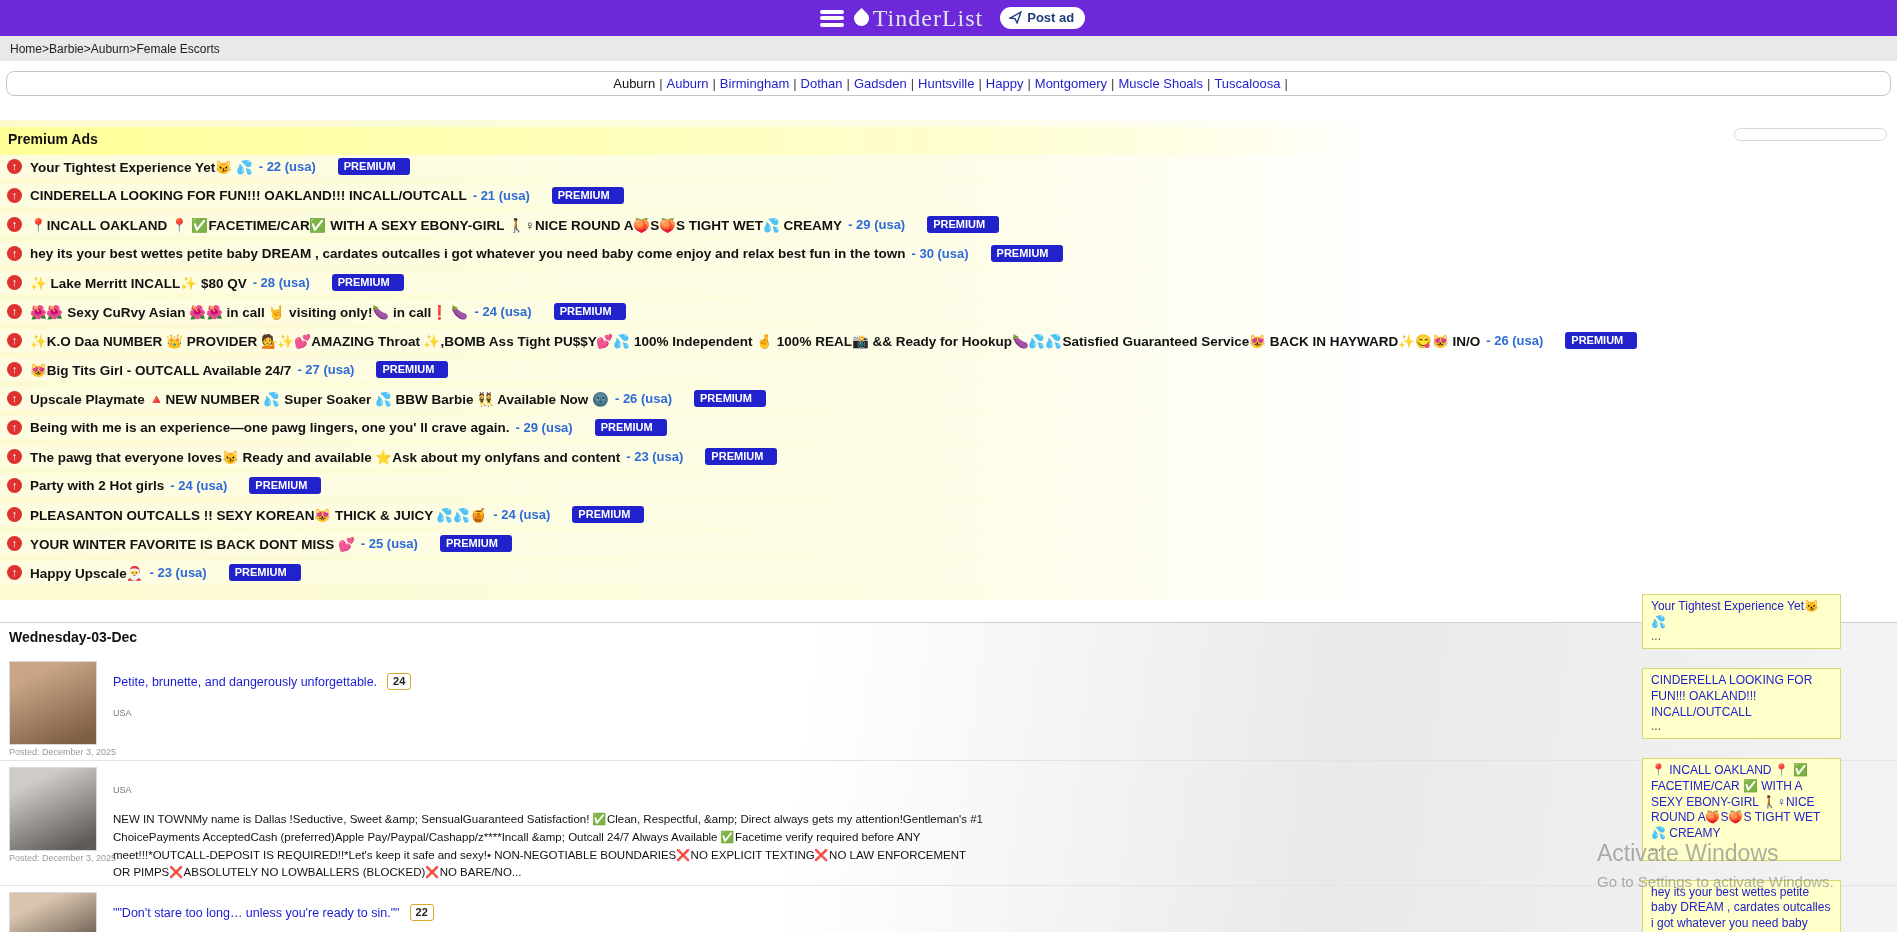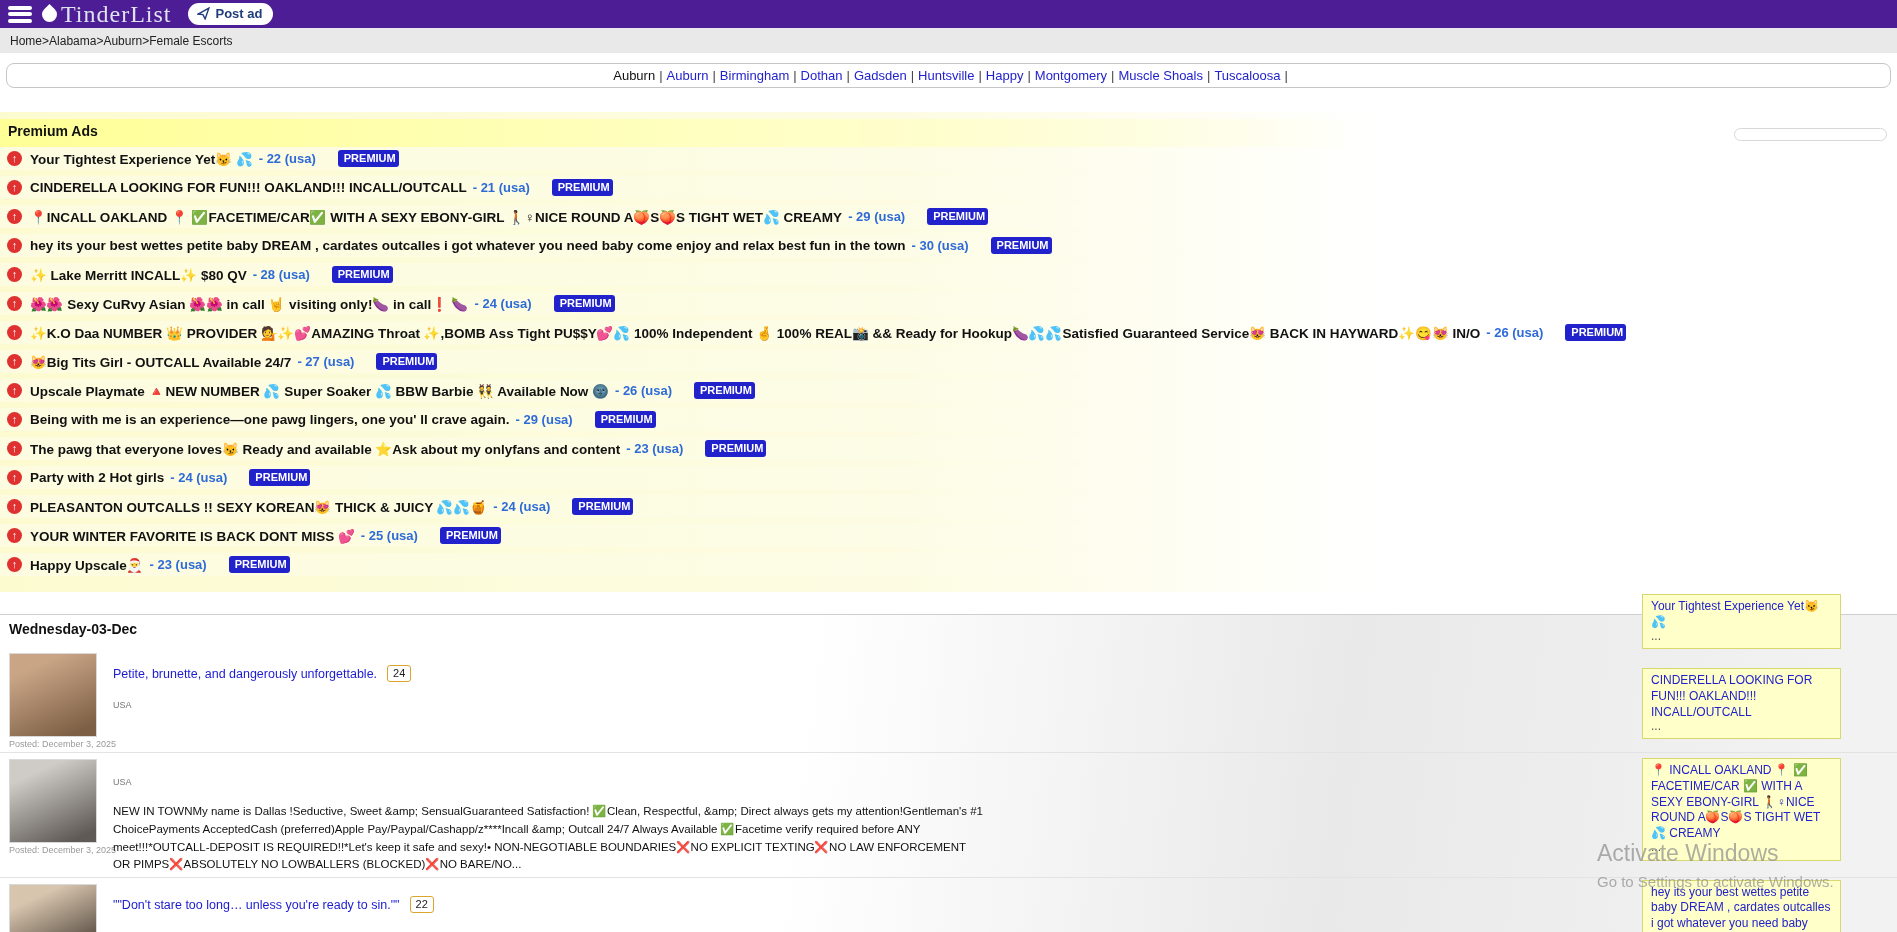--- a/index.html
+++ b/index.html
@@ -1,20 +1,20 @@
 <!DOCTYPE html>
 <html><head>
 <meta charset="utf-8">
 <style>
   * { margin:0; padding:0; box-sizing:border-box; }
   html,body { width:1897px; height:932px; overflow:hidden; background:#fff;
               font-family:"Liberation Sans", sans-serif; position:relative; }
 
   
-  .topbar { height:28px; background:#4c1d95; display:flex; align-items:center; padding-left:8px; }
+  .topbar { height:36px; background:#6d28d9; display:flex; align-items:center; padding-left:8px;justify-content:center; }
   .burger { width:24px; height:17px; display:flex; flex-direction:column; justify-content:space-between; cursor:pointer; margin-right:10px; }
   .burger div { height:4px; background:#fff; border-radius:2px; }
   .brand { display:flex; align-items:center; }
   .flame { width:15px; height:15px; background:#fff; border-radius:50% 0 50% 50%; transform:rotate(-45deg); margin-right:4px; }
   .brand-name { font-family:"Liberation Serif", serif; font-size:24px; color:#dfe3ee; letter-spacing:1px; }
   .postad { margin-left:17px; background:#fff; color:#1f3c7d; font-weight:bold; font-size:13px;
             border:none; border-radius:11px; padding:3px 11px 4px 9px; display:flex; align-items:center; cursor:pointer; }
   .postad svg { margin-right:5px; }
 
   
@@ -34,36 +34,36 @@
              background:linear-gradient(90deg,#fcfbd0 0%, #fdfce3 48%, #ffffff 73%); }
   .pheader { font-size:14px; font-weight:bold; color:#111; padding:4px 0 8px 8px;
              background:linear-gradient(90deg,#ffff96 0%, #ffffc4 40%, rgba(255,255,255,0) 72%); }
   .prow { display:flex; align-items:center; padding:3px 0 3px 7px; margin-bottom:6px;
           background:linear-gradient(90deg, rgba(255,255,255,.35) 0%, rgba(255,255,255,0) 70%); }
   .upicon { width:15px; height:15px; min-width:15px; border-radius:50%; background:#e03131; color:#fff;
             font-size:11px; font-weight:bold; line-height:15px; text-align:center; margin-right:8px; }
   .ptitle { color:#111; font-weight:bold; font-size:13.5px; text-decoration:none; white-space:nowrap; }
   .pmeta { color:#2e6bd8; font-weight:bold; font-size:13px; margin-left:6px; white-space:nowrap; }
   .pbadge { background:#2222cc; color:#fff; font-weight:bold; font-size:11px; border-radius:3px;
-            padding:2px 3px 3px 6px; margin-left:22px; text-decoration:none; white-space:nowrap; }
+            padding:2px 14px 3px 6px; margin-left:22px; text-decoration:none; white-space:nowrap; }
 
   
   .lower { position:relative; margin-top:22px; min-height:360px;
            background:linear-gradient(97deg,#ffffff 42%, #e9e9e9 70%, #f2f2f2 95%); }
   .lower-rule { border-top:1px solid #cfcfcf; }
   .dayhdr { font-size:14px; font-weight:600; color:#111; padding:6px 0 10px 9px; }
   .listing { display:flex; padding:6px 0 3px 9px; border-bottom:1px solid #e3e3e3; }
   .lcol { width:90px; min-width:90px; }
   .thumb { width:88px; height:84px; border:1px solid #d9d9d9; }
   .posted { font-size:9px; color:#999; margin-top:2px; white-space:nowrap; }
   .lbody { margin-left:14px; width:880px; }
   .ltitle-row { display:flex; align-items:center; margin-top:12px; }
   .ltitle { color:#1b1bd1; font-size:12.5px; text-decoration:none; }
   .agebox { border:1px solid #d9a62e; border-radius:3px; background:#fff; color:#222;
-            font-size:11px; padding:0 5px; margin-left:10px; line-height:15px; }
+            font-size:11px; padding:0 5px; margin-left:10px; line-height:15px;font-weight:bold; }
   .lusa { font-size:9px; color:#777; margin-top:18px; }
   .ldesc { font-size:11.5px; color:#111; line-height:1.55; margin-top:16px; width:872px; white-space:pre-line; }
 
   
   .sidebar { position:absolute; left:1642px; top:594px; width:199px; }
   .sbox { background:#ffffc9; border:1px solid #d8d870; padding:4px 8px 5px 8px; margin-bottom:19px; }
   .sbox a { color:#2222cc; font-size:12px; text-decoration:none; line-height:1.3; display:block; }
   .sbox .more { color:#555; font-size:12px; line-height:1.1; }
 
   
@@ -87,21 +87,21 @@
     <span class="brand-name">TinderList</span>
   </div>
   <button class="postad">
     <svg width="13" height="13" viewBox="0 0 12 12">
       <path d="M1 6.5 L11 1 L7.5 11 L5.5 7 Z" fill="none" stroke="#1f3c7d" stroke-width="1.3"></path>
     </svg>
     <span>Post ad</span>
   </button>
 </div>
 
-<div class="crumbbar" id="breadcrumb"><a href="#">Home </a>&gt;<a href="#">Alabama</a>&gt;<a href="#">Auburn </a>&gt;<span>Female Escorts</span></div>
+<div class="crumbbar" id="breadcrumb"><a href="#">Home </a>&gt;<a href="#">Barbie</a>&gt;<a href="#">Auburn </a>&gt;<span>Female Escorts</span></div>
 
 <div class="citybox" id="citynav">
     <span class="cur">Auburn</span>
     <span class="sep"> | </span>
     <a class="" href="#">Auburn</a>
     <span class="sep"> | </span>
     <a class="" href="#">Birmingham</a>
     <span class="sep"> | </span>
     <a class="" href="#">Dothan</a>
     <span class="sep"> | </span>

